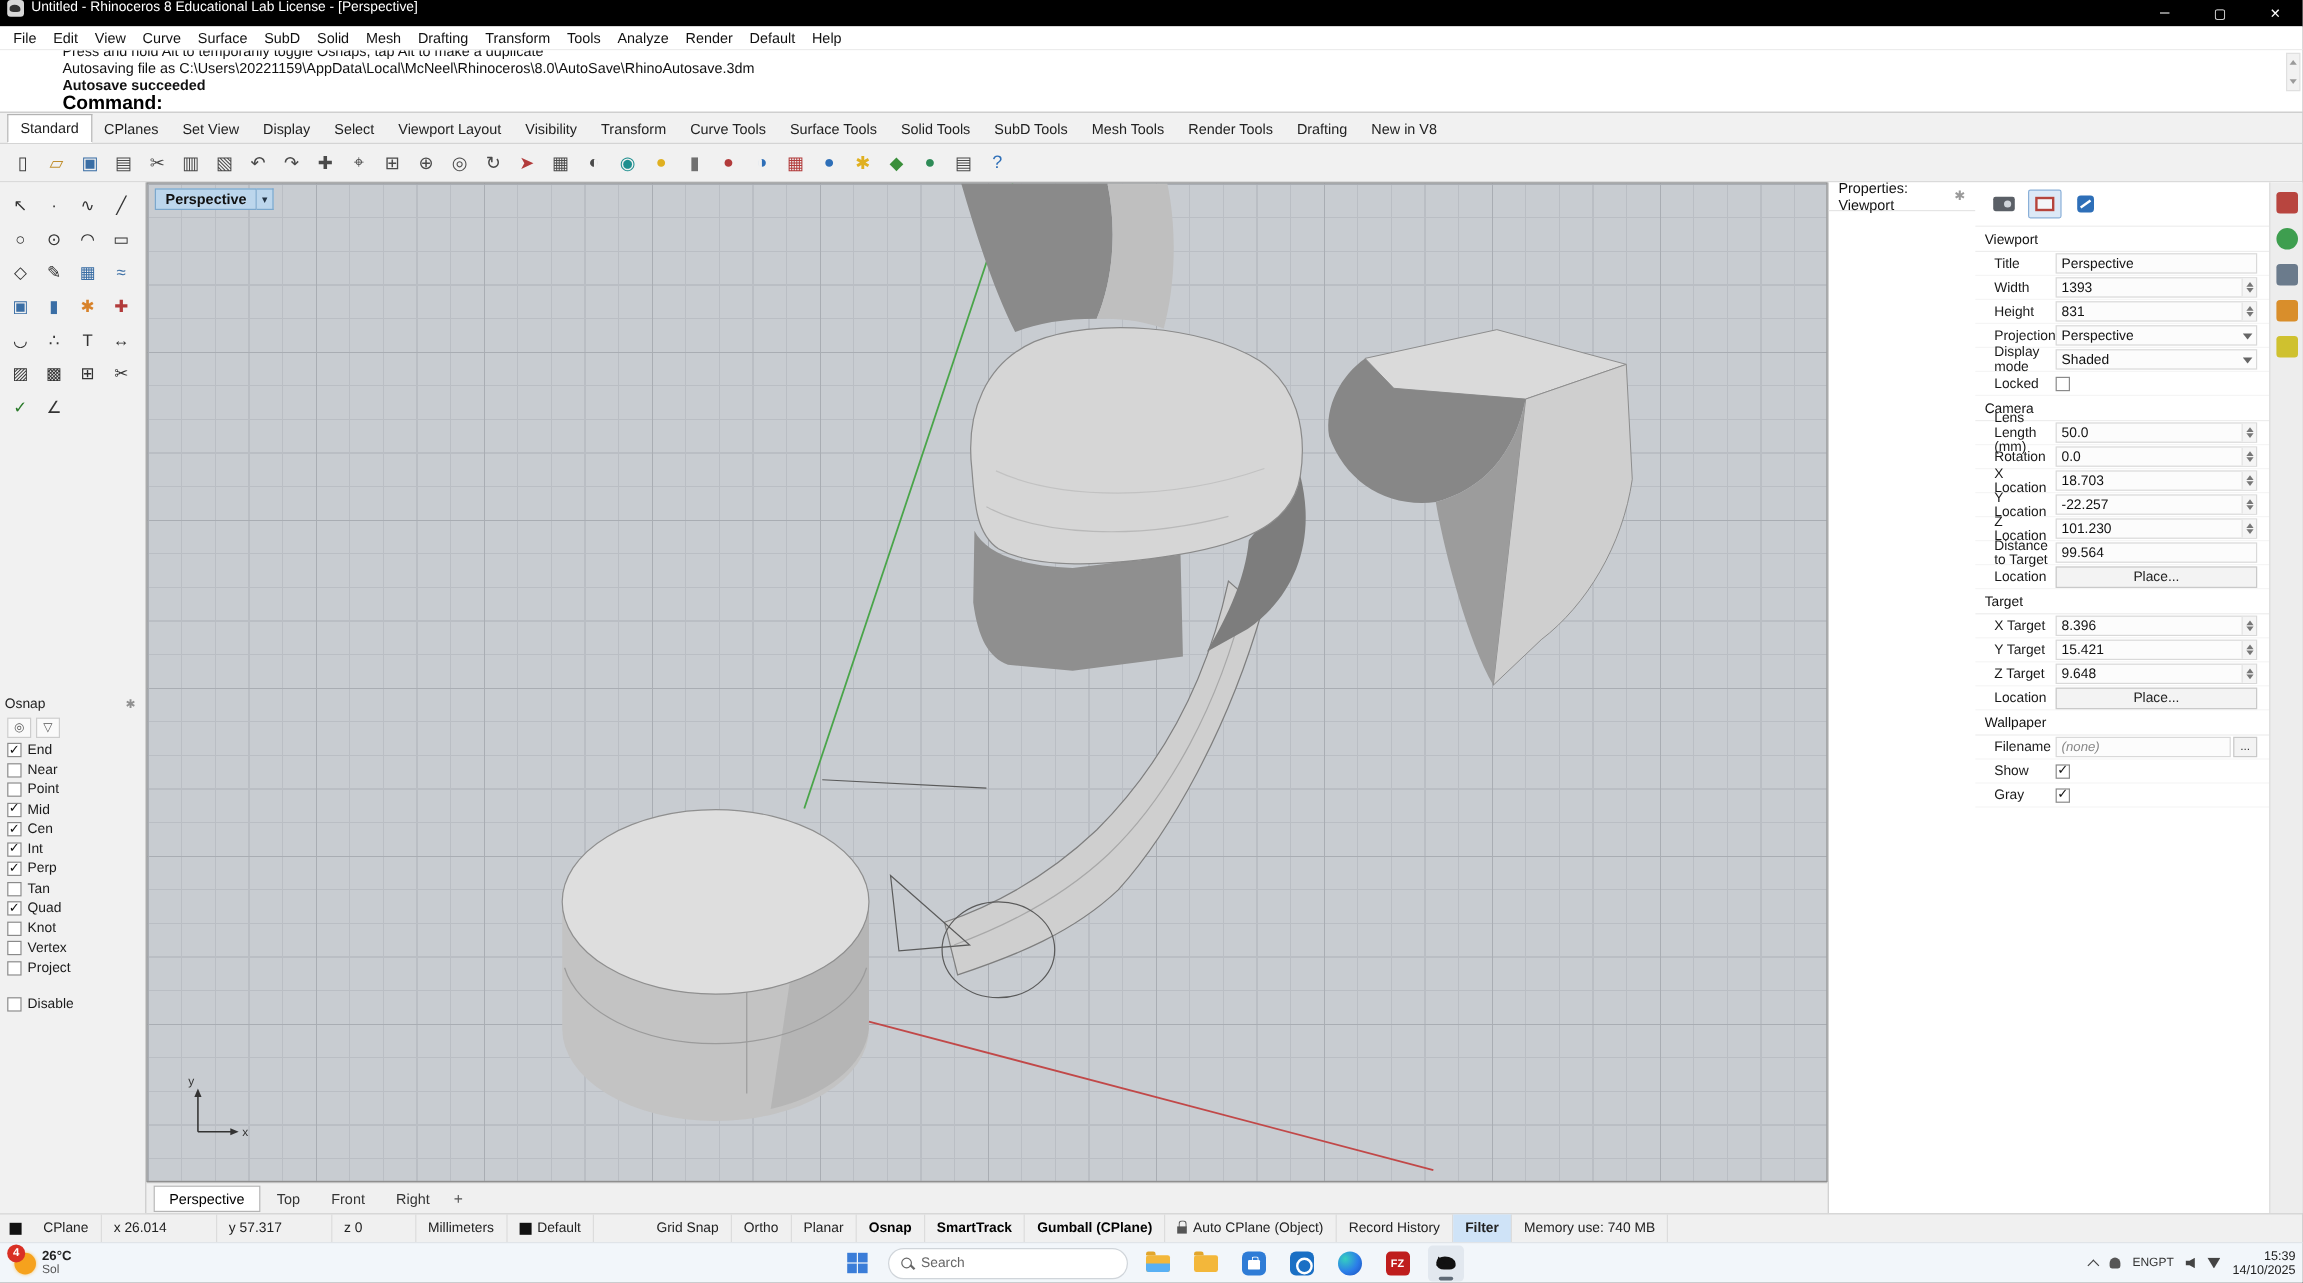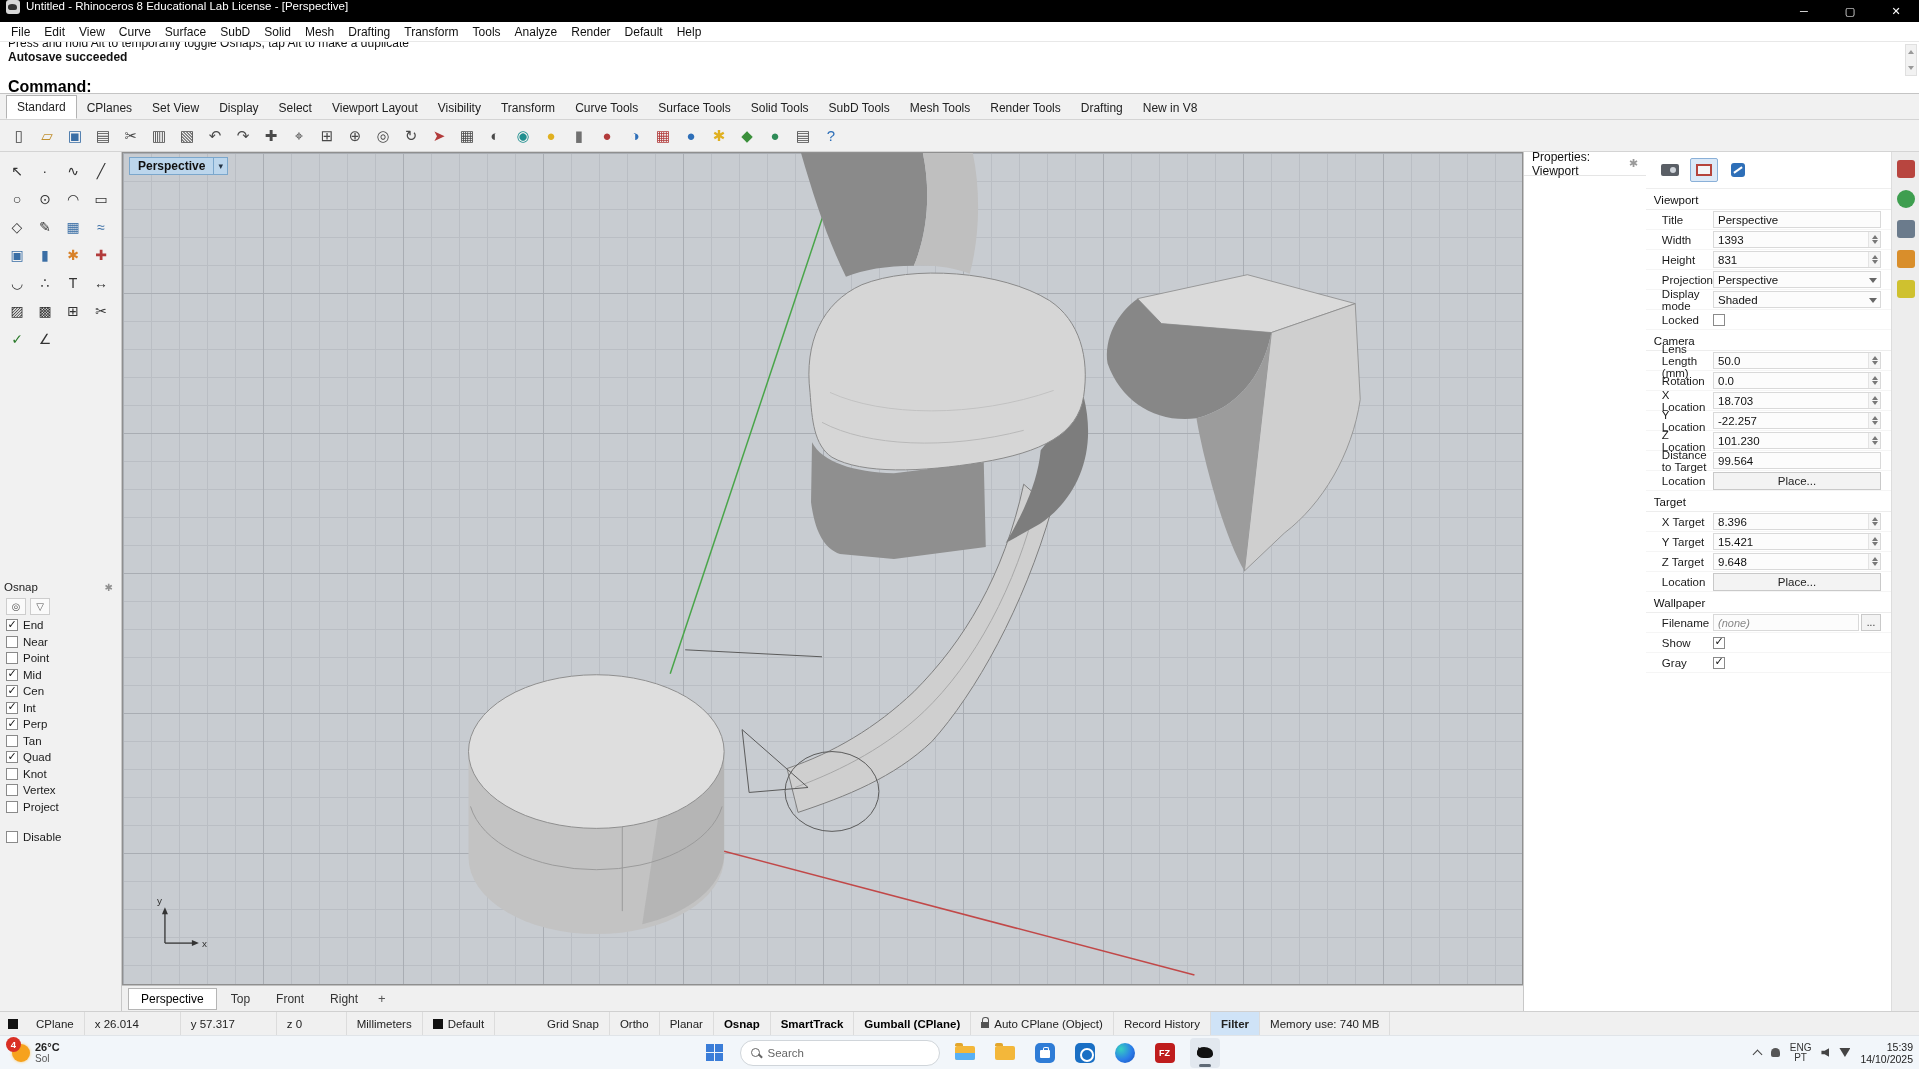--- a/index.html
+++ b/index.html
@@ -10,21 +10,21 @@
   .titlebar{height:22px;background:#000;color:#fff;display:flex;align-items:flex-start;flex:0 0 22px;}
   .appicon{width:14px;height:14px;margin:0 6px 0 6px;background:#d8d8d8;border-radius:3px;position:relative;}
   .appicon::after{content:'';position:absolute;left:2px;top:4px;width:9px;height:6px;background:#333;border-radius:60% 70% 40% 50%;}
   .wtitle{font-size:11.5px;flex:1;white-space:nowrap;overflow:hidden;}
   .wctrl{width:46px;height:22px;display:flex;align-items:center;justify-content:center;font-size:11px;}
   .wctrl.close{background:transparent;}
   
   .menubar{height:20px;background:#fff;display:flex;align-items:center;padding-left:4px;border-bottom:1px solid #e8e8e8;flex:0 0 20px;}
   .mitem{font-size:12px;color:#111;padding:0 7px;cursor:default;}
   
-  .cmdarea{height:52px;flex:0 0 52px;background:#fff;border-bottom:1px solid #c4c4c4;position:relative;}
+  .cmdarea{height:52px;flex:0 0 52px;background:#fff;border-bottom:1px solid #c4c4c4;position:relative;padding-left:44px;}
   .cmd-lines{height:36px;overflow:hidden;padding-left:8px;}
   .cmd-lines div{font-size:12px;color:#111;line-height:14px;white-space:nowrap;}
   .cmd-lines .l1{margin-top:-6px;}
   .cmd-lines .b{font-weight:bold;}
   .cmd-prompt{height:16px;padding-left:8px;font-size:16px;font-weight:bold;color:#000;}
   .cmd-scroll{position:absolute;right:2px;top:2px;width:12px;height:32px;background:#f2f2f2;border:1px solid #e0e0e0;display:flex;flex-direction:column;justify-content:space-between;align-items:center;}
   .cmd-scroll i{display:block;width:0;height:0;border:3px solid transparent;}
   .cmd-scroll .au{border-bottom:4px solid #9a9a9a;margin-top:2px;}
   .cmd-scroll .ad{border-top:4px solid #9a9a9a;margin-bottom:2px;}
   
@@ -134,21 +134,21 @@
   .ic-store::before{content:'';position:absolute;left:8px;top:4px;width:4px;height:3px;border:1.5px solid #fff;border-bottom:none;border-radius:2px 2px 0 0;}
   .ic-outlook{width:20px;height:20px;background:#1a6fc4;border-radius:5px;position:relative;}
   .ic-outlook::after{content:'';position:absolute;left:5px;top:5px;width:10px;height:10px;border:2.5px solid #fff;border-radius:50%;}
   .ic-edge{width:20px;height:20px;border-radius:50%;background:radial-gradient(circle at 30% 30%,#35d0c0,#2b7de9 55%,#1b4db8);}
   .ic-fz{width:20px;height:20px;background:#bf1d1d;border-radius:4px;color:#fff;font-size:9px;font-weight:bold;display:flex;align-items:center;justify-content:center;}
   .rhino-glyph{width:16px;height:11px;background:#111;border-radius:55% 70% 40% 50%;position:relative;}
   .rhino-glyph::before{content:'';position:absolute;left:-2px;top:-4px;width:0;height:0;border:4px solid transparent;border-bottom:7px solid #111;transform:rotate(-20deg);}
   .tb-tray{position:absolute;right:6px;top:0;bottom:0;display:flex;align-items:center;gap:10px;}
   .chev{width:7px;height:7px;border-left:1.6px solid #444;border-top:1.6px solid #444;transform:rotate(45deg);margin-top:3px;}
   .bell{width:9px;height:9px;border-radius:50% 50% 2px 2px;background:#565656;}
-  .lang{display:flex;flex-direction:column;line-height:10px;align-items:center;}
+  .lang{display:flex;line-height:10px;align-items:center;}
   .lang span{font-size:10px;color:#333;}
   .vol{width:8px;height:9px;background:#444;clip-path:polygon(0 30%,40% 30%,100% 0,100% 100%,40% 70%,0 70%);}
   .net{width:11px;height:9px;background:#444;clip-path:polygon(50% 100%,0 0,100% 0);}
   .clock{display:flex;flex-direction:column;align-items:flex-end;line-height:12px;}
   .clock span{font-size:10.5px;color:#222;}
 </style>
 </head>
 <body>
 
 <div class="screen">
@@ -175,20 +175,21 @@
     <span class="mitem">Tools</span>
     <span class="mitem">Analyze</span>
     <span class="mitem">Render</span>
     <span class="mitem">Default</span>
     <span class="mitem">Help</span>
   </div>
 
   <div class="cmdarea">
     <div class="cmd-lines">
       <div class="l1">Press and hold Alt to temporarily toggle Osnaps, tap Alt to make a duplicate</div>
+      <div>Autosaving file as C:\Users\20221159\AppData\Local\McNeel\Rhinoceros\8.0\AutoSave\RhinoAutosave.3dm</div>
       <div class="b">Autosave succeeded</div>
     </div>
     <div class="cmd-prompt">Command:</div>
     <div class="cmd-scroll">
         <i class="au"></i>
         <i class="ad"></i>
       </div>
   </div>
 
   <div class="tabsrow">

